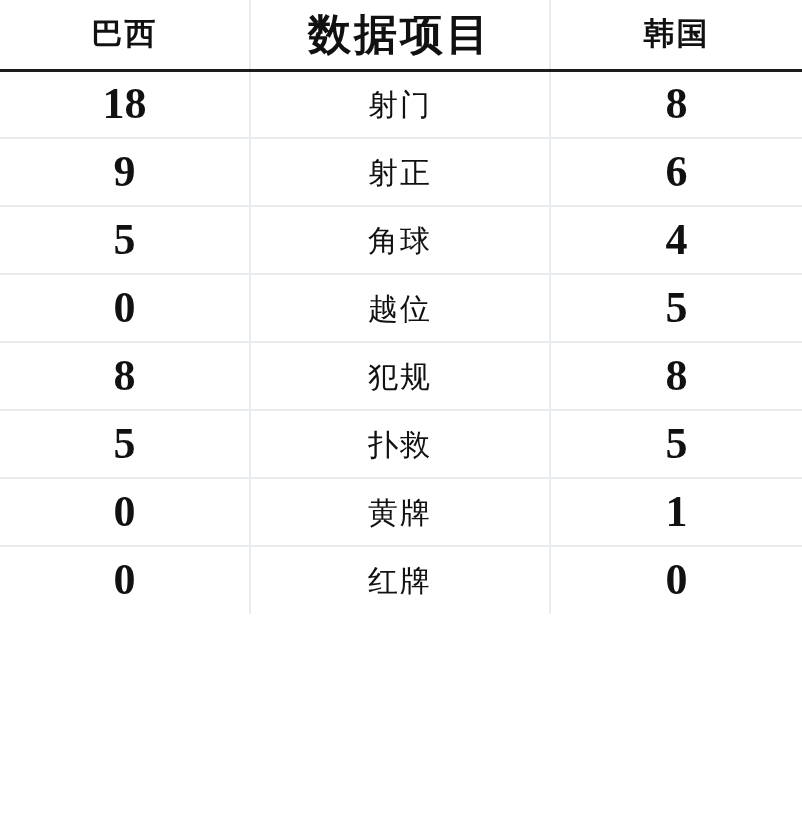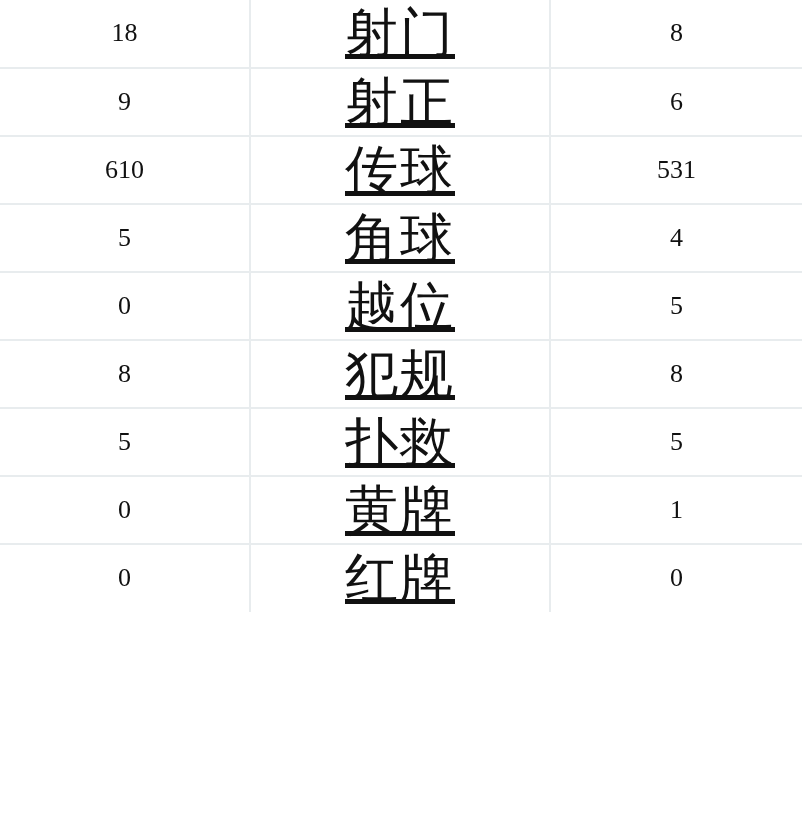--- a/index.html
+++ b/index.html
@@ -53,62 +53,61 @@
     font-size: 31px;
     font-weight: bold;
     letter-spacing: 2px;
   }
   .header-mid {
     font-size: 43px;
     font-weight: bold;
     letter-spacing: 3px;
   }
   .value {
-    font-size: 26px;
-    font-weight: 400;
+    font-size: 44px;
+    font-weight: 700;
   }
   .label {
-    font-size: 53px;
+    font-size: 30px;
     font-weight: 400;
     letter-spacing: 2px;
-    text-decoration: underline;
   }
   .last-row td {
     border-bottom: none;
   }
 </style>
 </head>
 <body>
 
 <table class="stats-table">
   <colgroup>
     <col class="col-left">
     <col class="col-mid">
     <col class="col-right">
   </colgroup>
   <tbody>
+    <tr class="header-row">
+      <td class="cell-left team-name">巴西</td>
+      <td class="cell-mid header-mid">数据项目</td>
+      <td class="cell-right team-name">韩国</td>
+    </tr>
 
     <tr>
       <td class="cell-left value">18</td>
       <td class="cell-mid label">射门</td>
       <td class="cell-right value">8</td>
     </tr>
 
     <tr>
       <td class="cell-left value">9</td>
       <td class="cell-mid label">射正</td>
       <td class="cell-right value">6</td>
     </tr>
 
 
-    <tr>
-      <td class="cell-left value">610</td>
-      <td class="cell-mid label">传球</td>
-      <td class="cell-right value">531</td>
-    </tr>
 
 
     <tr>
       <td class="cell-left value">5</td>
       <td class="cell-mid label">角球</td>
       <td class="cell-right value">4</td>
     </tr>
 
     <tr>
       <td class="cell-left value">0</td>

